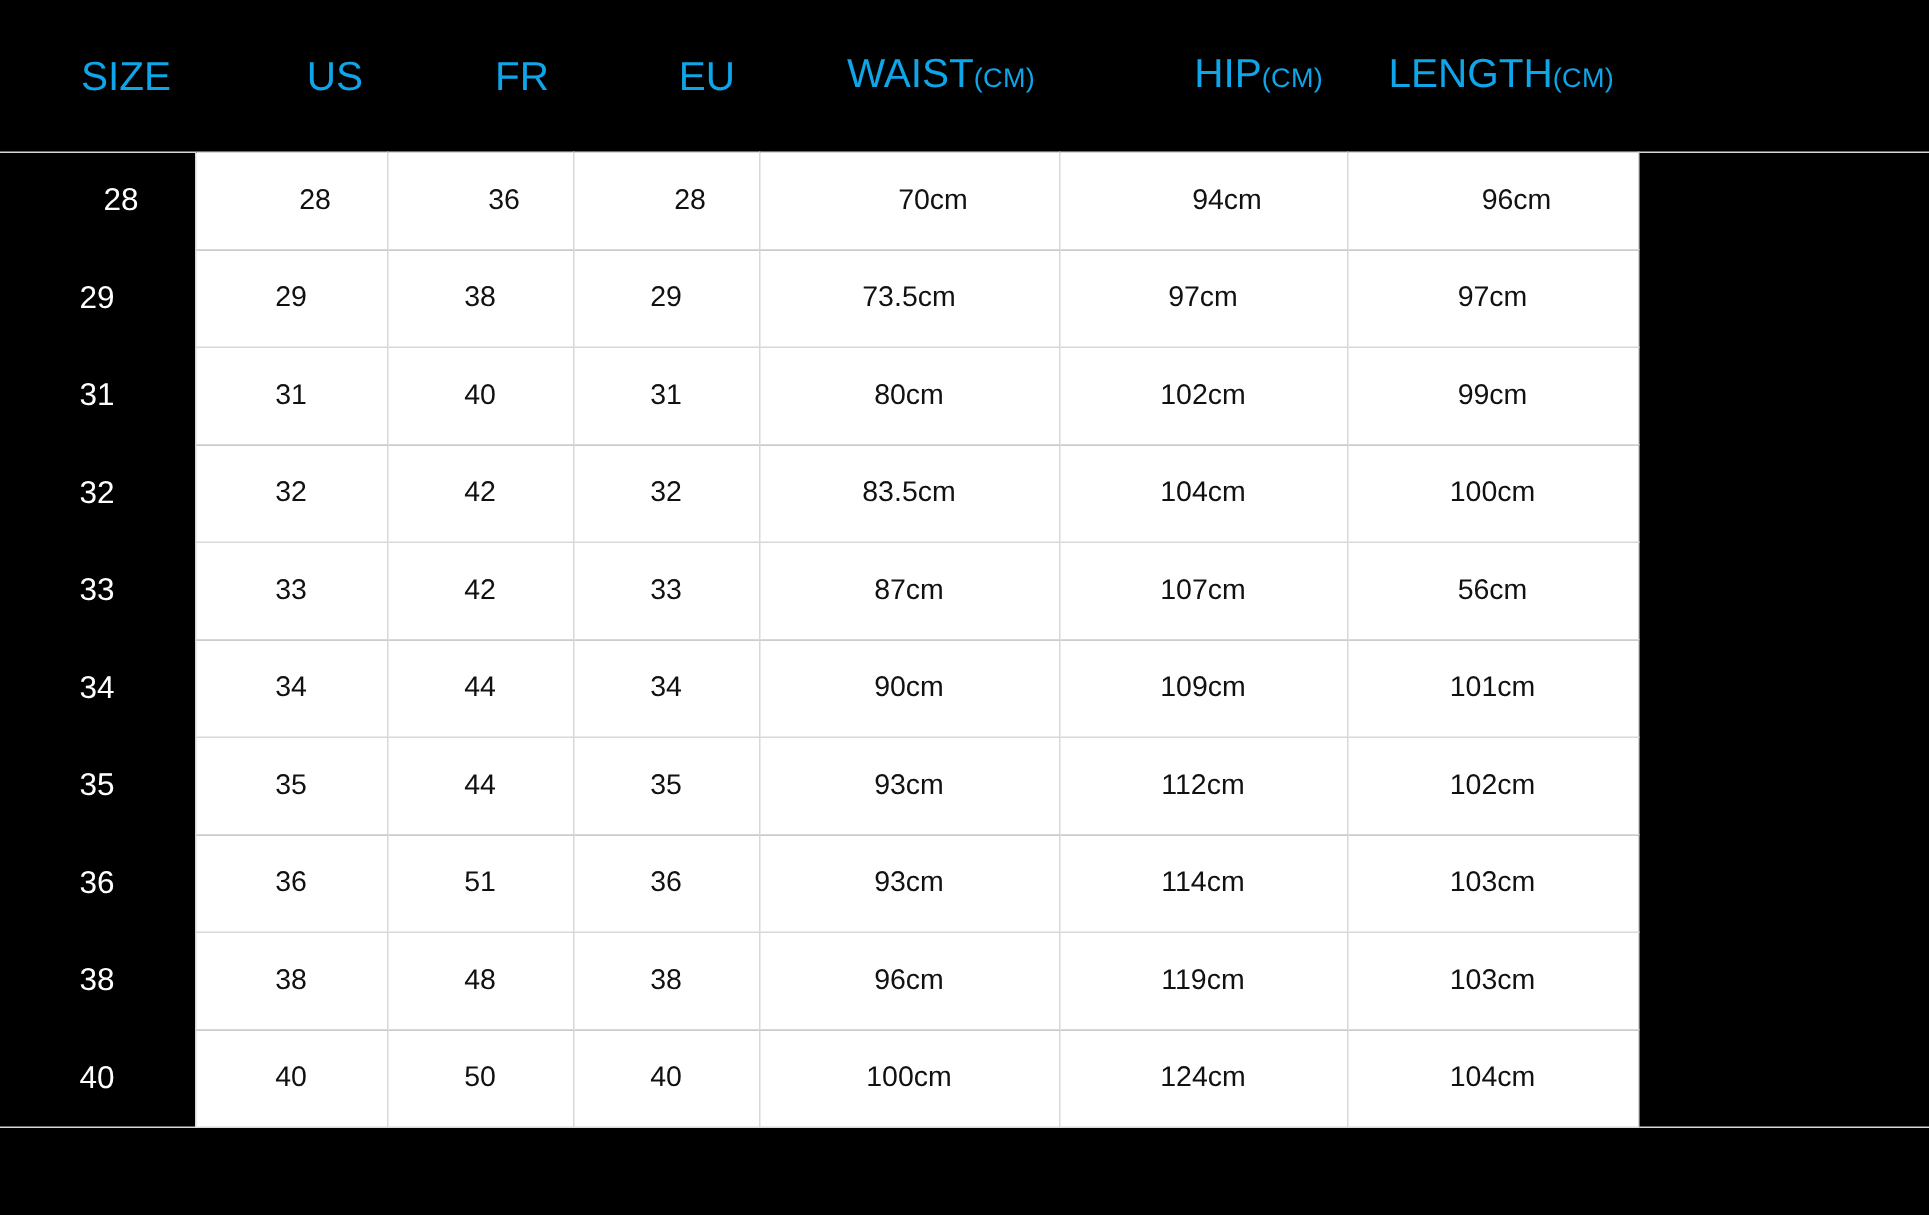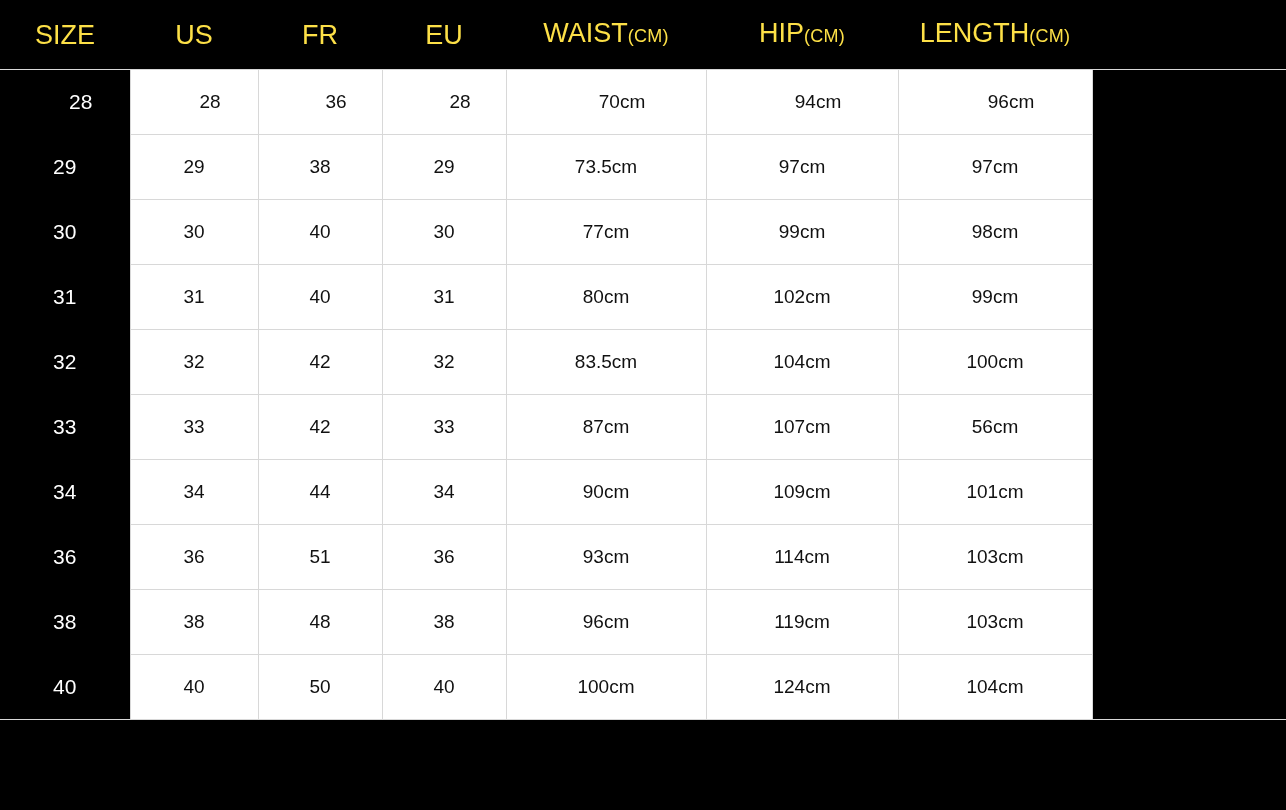--- a/index.html
+++ b/index.html
@@ -30,27 +30,27 @@
   table.size-table col.c-us     { width: 128px; }
   table.size-table col.c-fr     { width: 124px; }
   table.size-table col.c-eu     { width: 124px; }
   table.size-table col.c-waist  { width: 200px; }
   table.size-table col.c-hip    { width: 192px; }
   table.size-table col.c-length { width: 194px; }
   table.size-table col.c-pad    { width: 194px; }
 
   thead th {
     background: #000000;
-    color: #fde047;
+    color: #0ea5e9;
     font-weight: 400;
     font-size: 27px;
     height: 66px;
     line-height: 66px;
-    padding: 0;
-    text-align: center;
+    padding: 16px;
+    text-align: right;
     border: none;
     white-space: nowrap;
   }
   thead th .unit {
     font-size: 18px;
     letter-spacing: 0.2px;
   }
   thead th.pad-head { background: #000000; }
 
   tbody td {
@@ -129,30 +129,20 @@
           <td class="size-cell">29</td>
           <td class="first-data">29</td>
           <td>38</td>
           <td>29</td>
           <td>73.5cm</td>
           <td>97cm</td>
           <td>97cm</td>
           <td class="pad-cell"></td>
         </tr>
         <tr>
-          <td class="size-cell">30</td>
-          <td class="first-data">30</td>
-          <td>40</td>
-          <td>30</td>
-          <td>77cm</td>
-          <td>99cm</td>
-          <td>98cm</td>
-          <td class="pad-cell"></td>
-        </tr>
-        <tr>
           <td class="size-cell">31</td>
           <td class="first-data">31</td>
           <td>40</td>
           <td>31</td>
           <td>80cm</td>
           <td>102cm</td>
           <td>99cm</td>
           <td class="pad-cell"></td>
         </tr>
         <tr>
@@ -179,20 +169,30 @@
           <td class="size-cell">34</td>
           <td class="first-data">34</td>
           <td>44</td>
           <td>34</td>
           <td>90cm</td>
           <td>109cm</td>
           <td>101cm</td>
           <td class="pad-cell"></td>
         </tr>
         <tr>
+          <td class="size-cell">35</td>
+          <td class="first-data">35</td>
+          <td>44</td>
+          <td>35</td>
+          <td>93cm</td>
+          <td>112cm</td>
+          <td>102cm</td>
+          <td class="pad-cell"></td>
+        </tr>
+        <tr>
           <td class="size-cell">36</td>
           <td class="first-data">36</td>
           <td>51</td>
           <td>36</td>
           <td>93cm</td>
           <td>114cm</td>
           <td>103cm</td>
           <td class="pad-cell"></td>
         </tr>
         <tr>

